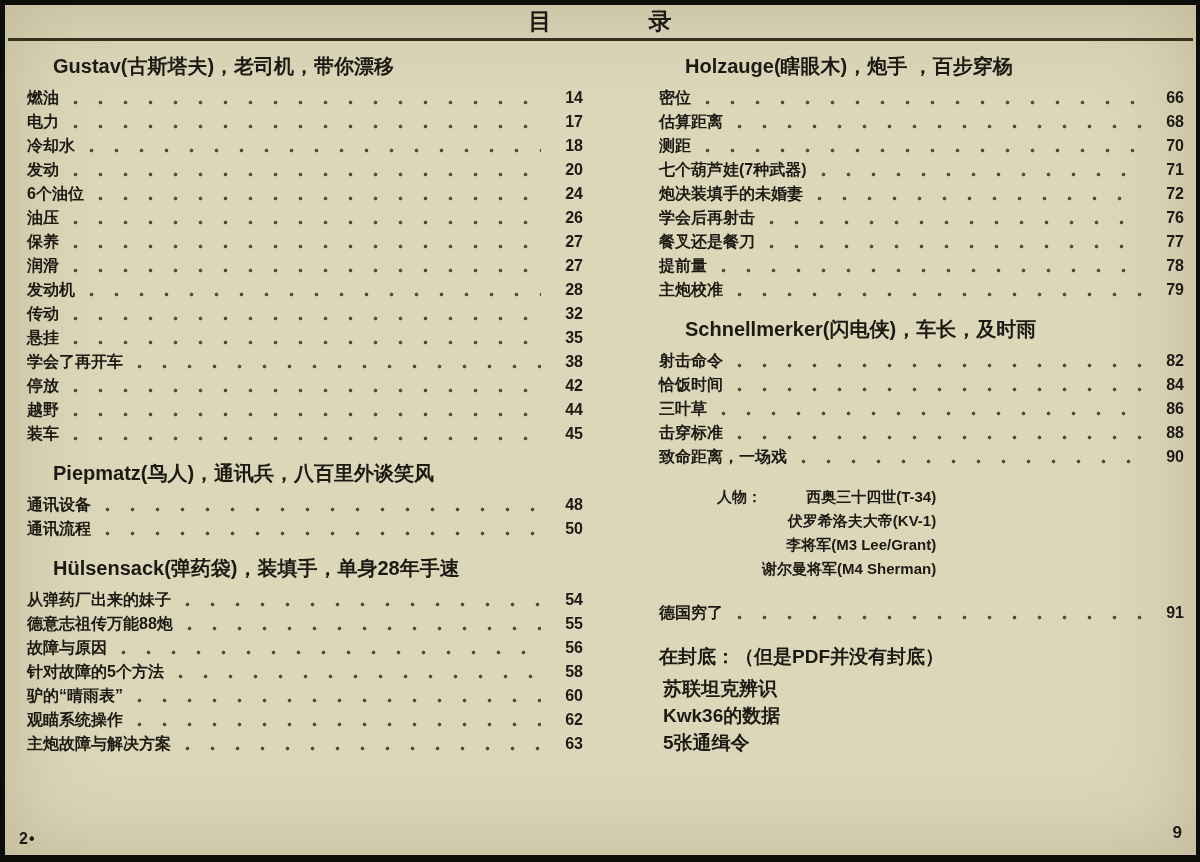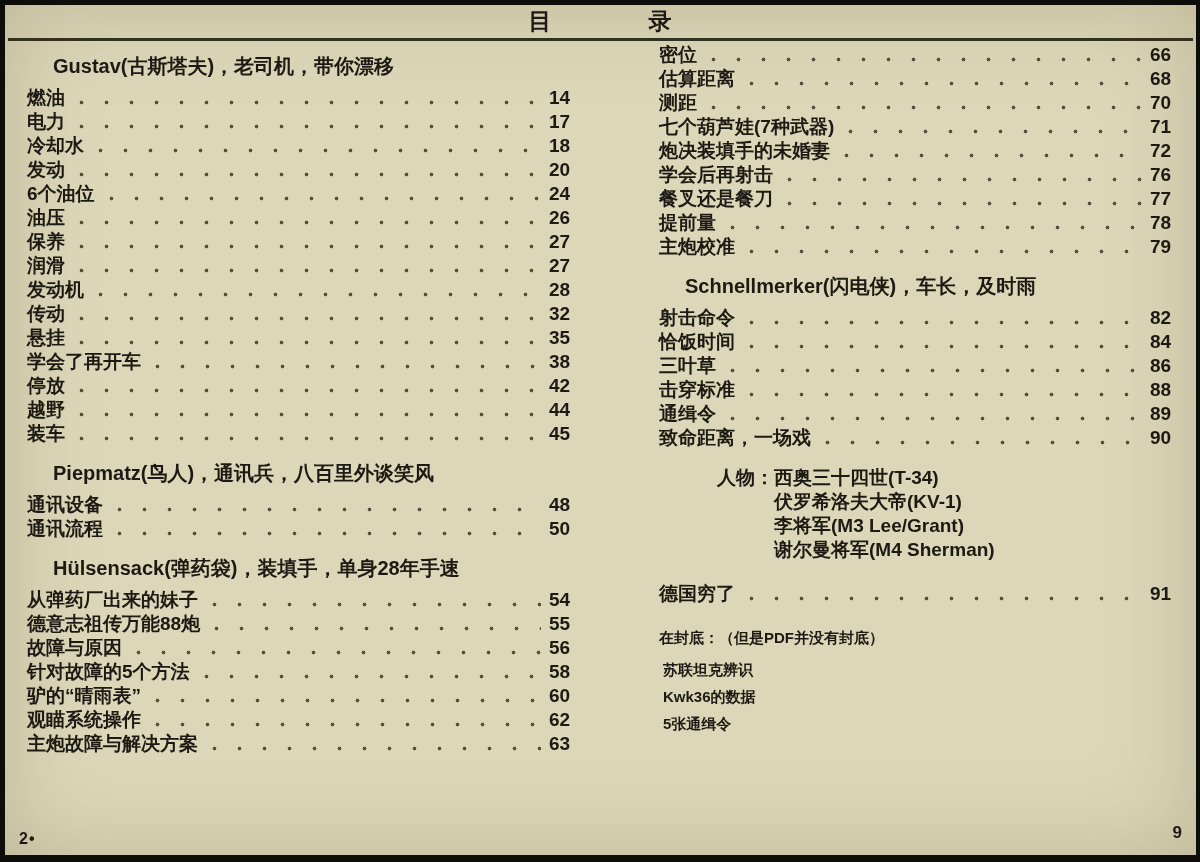--- a/index.html
+++ b/index.html
@@ -38,43 +38,43 @@
   .col-right{flex:1;min-width:0;}
   .section-header{
     font-size:20px;line-height:26px;
     margin:10px 0 7px 26px;
     white-space:nowrap;
   }
   .section{margin-top:0;}
   .section + .section{margin-top:14px;}
   .entry{
     display:flex;align-items:baseline;
-    font-size:19px;line-height:24px;
+    font-size:16px;line-height:24px;
   }
   .entry-title{white-space:nowrap;}
   .leader{
     flex:1;height:7px;align-self:flex-end;
     margin:0 8px 4px 14px;
     background-image:radial-gradient(circle at 2.5px 3.5px, rgba(62,56,38,.85) 1.6px, transparent 2.2px);
     background-size:25px 7px;
     background-repeat:repeat-x;
     background-position:left bottom;
   }
-  .page-num{min-width:34px;text-align:left;white-space:nowrap;}
+  .page-num{min-width:34px;text-align:right;white-space:nowrap;}
   .characters{
     display:flex;
     margin-top:16px;
     padding-left:58px;
-    font-size:19px;line-height:24px;
+    font-size:15px;line-height:24px;text-align:right;
   }
   .char-label{white-space:nowrap;}
   .final-entry{margin-top:20px;}
   .backcover{
     margin-top:18px;
-    font-size:15px;line-height:27px;
+    font-size:19px;line-height:27px;
   }
   .backcover-note{margin-bottom:5px;}
   .backcover-line{padding-left:4px;}
   .footer-left{
     position:absolute;left:14px;bottom:7px;
     font-size:16px;letter-spacing:1px;
   }
   .footer-right{
     position:absolute;right:14px;bottom:12px;
     font-size:17px;
@@ -220,20 +220,21 @@
               <span class="leader"></span>
               <span class="page-num">63</span>
             </div>
           </div>
         </div>
     </div>
 
     <div class="col-right">
       <div>
           <div class="section">
+            <div class="section-header">Holzauge(瞎眼木)，炮手 ，百步穿杨</div>
             <div class="entry">
               <span class="entry-title">密位</span>
               <span class="leader"></span>
               <span class="page-num">66</span>
             </div>
             <div class="entry">
               <span class="entry-title">估算距离</span>
               <span class="leader"></span>
               <span class="page-num">68</span>
             </div>
@@ -287,25 +288,20 @@
             </div>
             <div class="entry">
               <span class="entry-title">三叶草</span>
               <span class="leader"></span>
               <span class="page-num">86</span>
             </div>
             <div class="entry">
               <span class="entry-title">击穿标准</span>
               <span class="leader"></span>
               <span class="page-num">88</span>
-            </div>
-            <div class="entry">
-              <span class="entry-title">通缉令</span>
-              <span class="leader"></span>
-              <span class="page-num">89</span>
             </div>
             <div class="entry">
               <span class="entry-title">致命距离，一场戏</span>
               <span class="leader"></span>
               <span class="page-num">90</span>
             </div>
           </div>
         </div>
 
       <div class="characters">

